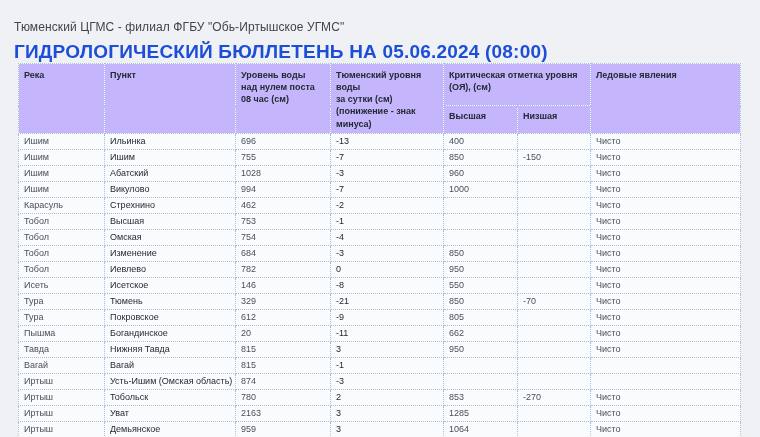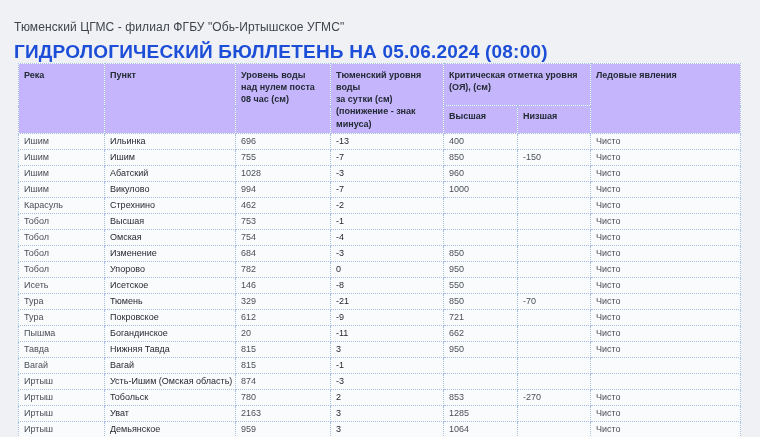--- a/index.html
+++ b/index.html
@@ -166,21 +166,21 @@
           <td class="c0">Тобол</td>
           <td class="c1">Изменение</td>
           <td class="c2">684</td>
           <td class="c3">-3</td>
           <td class="c4">850</td>
           <td class="c5"></td>
           <td class="c6">Чисто</td>
         </tr>
         <tr>
           <td class="c0">Тобол</td>
-          <td class="c1">Упорово</td>
+          <td class="c1">Иевлево</td>
           <td class="c2">782</td>
           <td class="c3">0</td>
           <td class="c4">950</td>
           <td class="c5"></td>
           <td class="c6">Чисто</td>
         </tr>
         <tr>
           <td class="c0">Исеть</td>
           <td class="c1">Исетское</td>
           <td class="c2">146</td>
@@ -196,21 +196,21 @@
           <td class="c3">-21</td>
           <td class="c4">850</td>
           <td class="c5">-70</td>
           <td class="c6">Чисто</td>
         </tr>
         <tr>
           <td class="c0">Тура</td>
           <td class="c1">Покровское</td>
           <td class="c2">612</td>
           <td class="c3">-9</td>
-          <td class="c4">721</td>
+          <td class="c4">805</td>
           <td class="c5"></td>
           <td class="c6">Чисто</td>
         </tr>
         <tr>
           <td class="c0">Пышма</td>
           <td class="c1">Богандинское</td>
           <td class="c2">20</td>
           <td class="c3">-11</td>
           <td class="c4">662</td>
           <td class="c5"></td>

